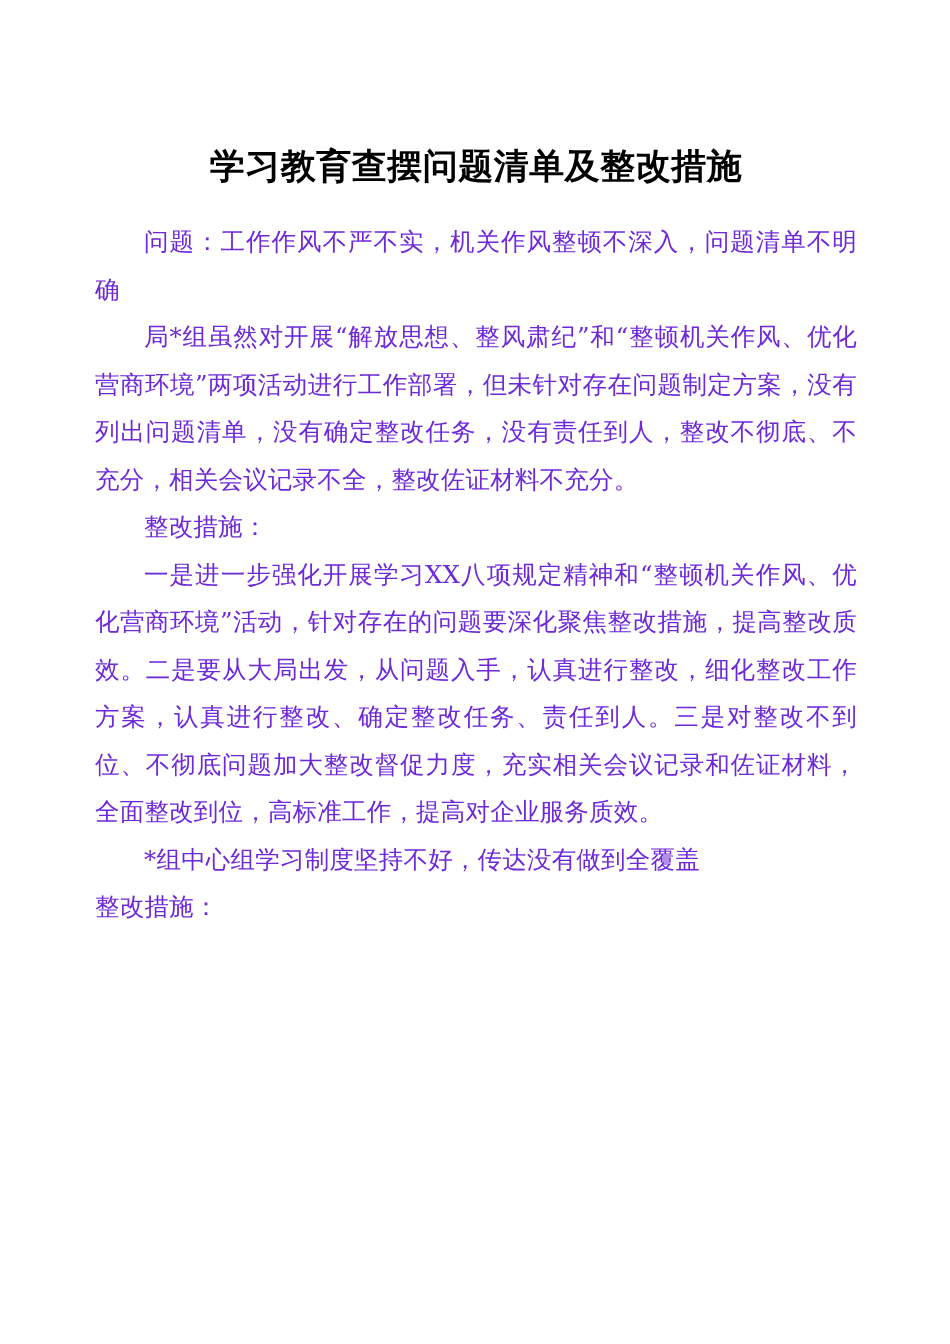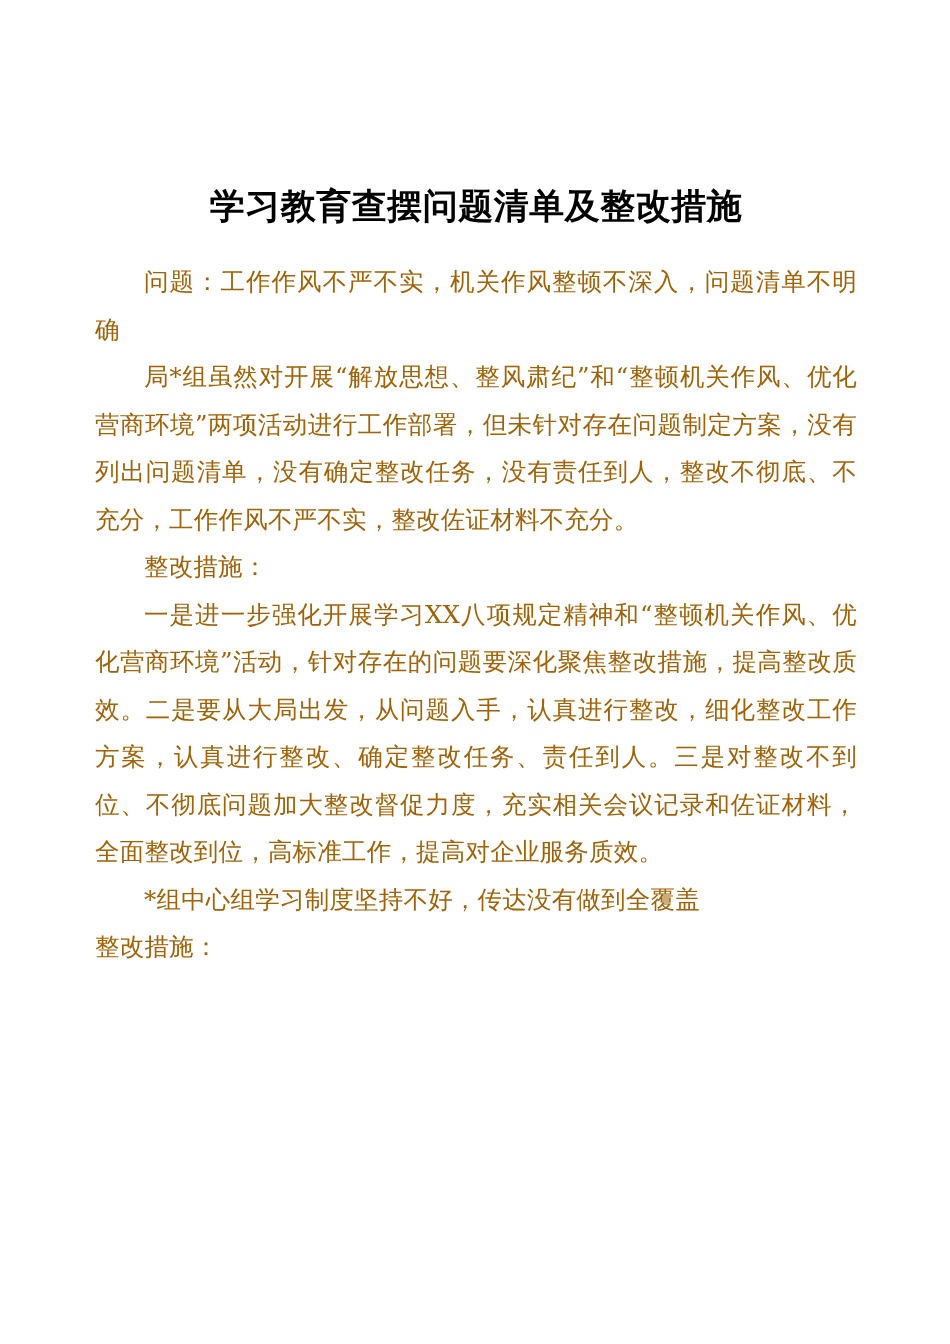--- a/index.html
+++ b/index.html
@@ -15,41 +15,40 @@
     background: #ffffff;
     overflow: hidden;
     box-sizing: border-box;
   }
 
   #doc-body {
     position: absolute;
     left: 95px;
     top: 0;
     width: 762px;
-    margin-top: 40px;
   }
 
   .doc-title {
     text-align: center;
     font-family: "DejaVu Serif", "Liberation Serif", serif;
     font-weight: bold;
     font-size: 35px;
     line-height: 44px;
     color: #000000;
     letter-spacing: 0.5px;
     margin: 0;
     padding-top: 144px;
     white-space: nowrap;
   }
 
   .para {
     font-family: "DejaVu Serif", "Liberation Serif", serif;
     font-size: 24.5px;
     line-height: 47.5px;
-    color: #a16207;
+    color: #6d28d9;
     text-align: justify;
     text-align-last: left;
     text-justify: inter-character;
     margin: 0;
     letter-spacing: 0.2px;
     word-break: break-all;
   }
 
   .para.indent {
     text-indent: 2em;
@@ -67,21 +66,21 @@
 <body>
 
 <div id="page">
 
   <div id="doc-body">
 
     <h1 class="doc-title">学习教育查摆问题清单及整改措施</h1>
 
     <p class="para indent first-para">问题：工作作风不严不实，机关作风整顿不深入，问题清单不明确</p>
 
-    <p class="para indent">局*组虽然对开展“解放思想、整风肃纪”和“整顿机关作风、优化营商环境”两项活动进行工作部署，但未针对存在问题制定方案，没有列出问题清单，没有确定整改任务，没有责任到人，整改不彻底、不充分，工作作风不严不实，整改佐证材料不充分。</p>
+    <p class="para indent">局*组虽然对开展“解放思想、整风肃纪”和“整顿机关作风、优化营商环境”两项活动进行工作部署，但未针对存在问题制定方案，没有列出问题清单，没有确定整改任务，没有责任到人，整改不彻底、不充分，相关会议记录不全，整改佐证材料不充分。</p>
 
     <p class="para indent">整改措施：</p>
 
     <p class="para indent">一是进一步强化开展学习XX八项规定精神和“整顿机关作风、优化营商环境”活动，针对存在的问题要深化聚焦整改措施，提高整改质效。二是要从大局出发，从问题入手，认真进行整改，细化整改工作方案，认真进行整改、确定整改任务、责任到人。三是对整改不到位、不彻底问题加大整改督促力度，充实相关会议记录和佐证材料，全面整改到位，高标准工作，提高对企业服务质效。</p>
 
 
     <p class="para indent">*组中心组学习制度坚持不好，传达没有做到全覆盖</p>
 
     <p class="para noindent">整改措施：</p>
 

